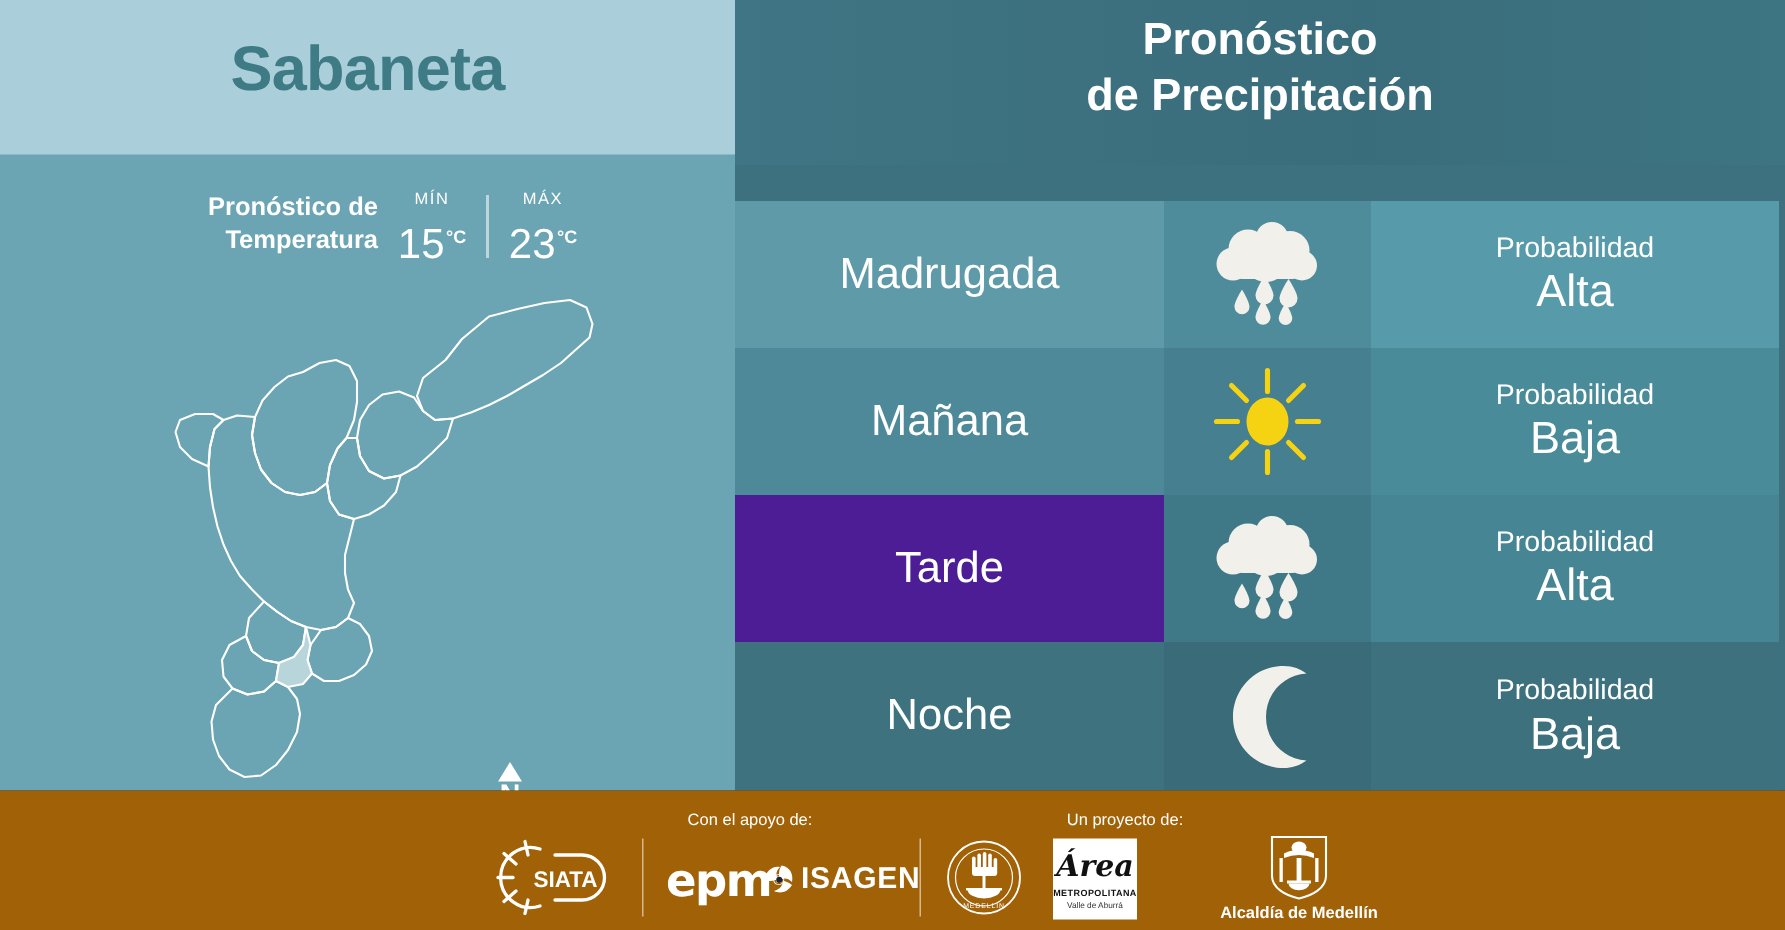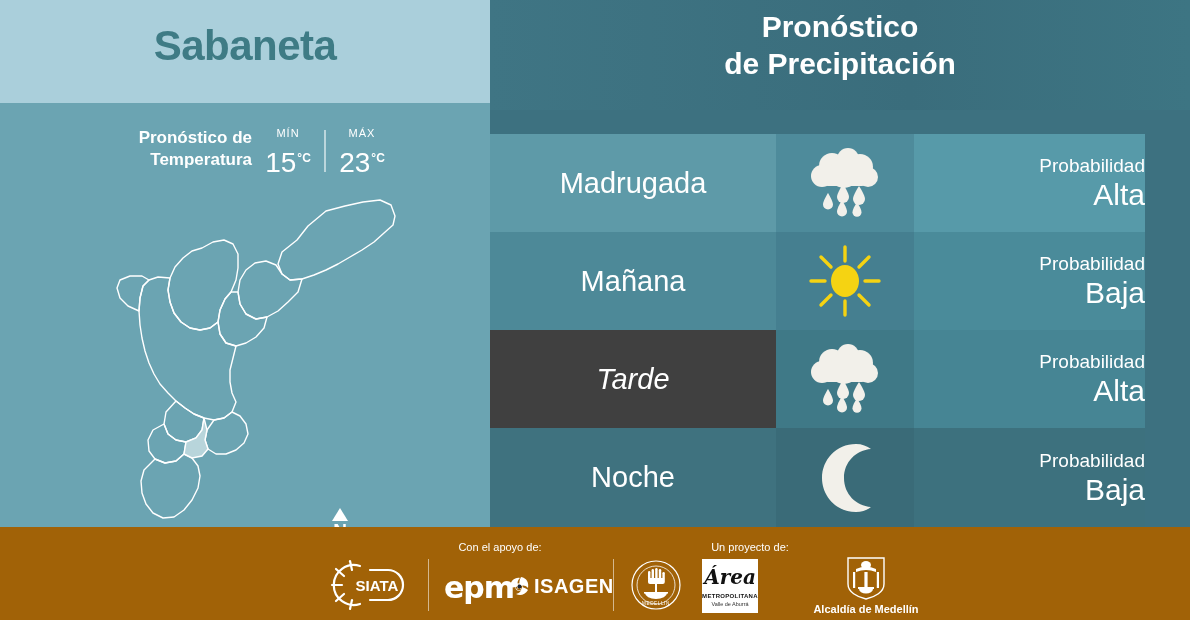--- a/index.html
+++ b/index.html
@@ -169,24 +169,24 @@
     align-items: center;
     justify-content: center;
   }
   .cell-icon {
     width: 138px;
     display: flex;
     align-items: center;
     justify-content: center;
   }
   .cell-prob {
-    width: 231px;
+    width: 272px;
     display: flex;
     flex-direction: column;
-    align-items: flex-end;
+    align-items: center;
     justify-content: center;
   }
   .period-text {
     color: #ffffff;
     font-size: 29px;
     font-weight: normal;
   }
   .prob-label {
     color: #ffffff;
     font-size: 19px;
@@ -198,21 +198,21 @@
     line-height: 34px;
   }
 
   
   .r0 .cell-period { background: #5e9aa8; }
   .r0 .cell-icon   { background: #4e8b9b; }
   .r0 .cell-prob   { background: #579aa9; }
   .r1 .cell-period { background: #4d8998; }
   .r1 .cell-icon   { background: #457f90; }
   .r1 .cell-prob   { background: #4a8b9a; }
-  .r2 .cell-period { background: #404040; font-style: italic; }
+  .r2 .cell-period { background: #4c1d95; }
   .r2 .cell-icon   { background: #3f7987; }
   .r2 .cell-prob   { background: #468594; }
   .r3 .cell-period { background: #3f727f; }
   .r3 .cell-icon   { background: #3a6b78; }
   .r3 .cell-prob   { background: #3d717e; }
 
   
   #footer {
     position: absolute;
     left: 0; top: 527px;

